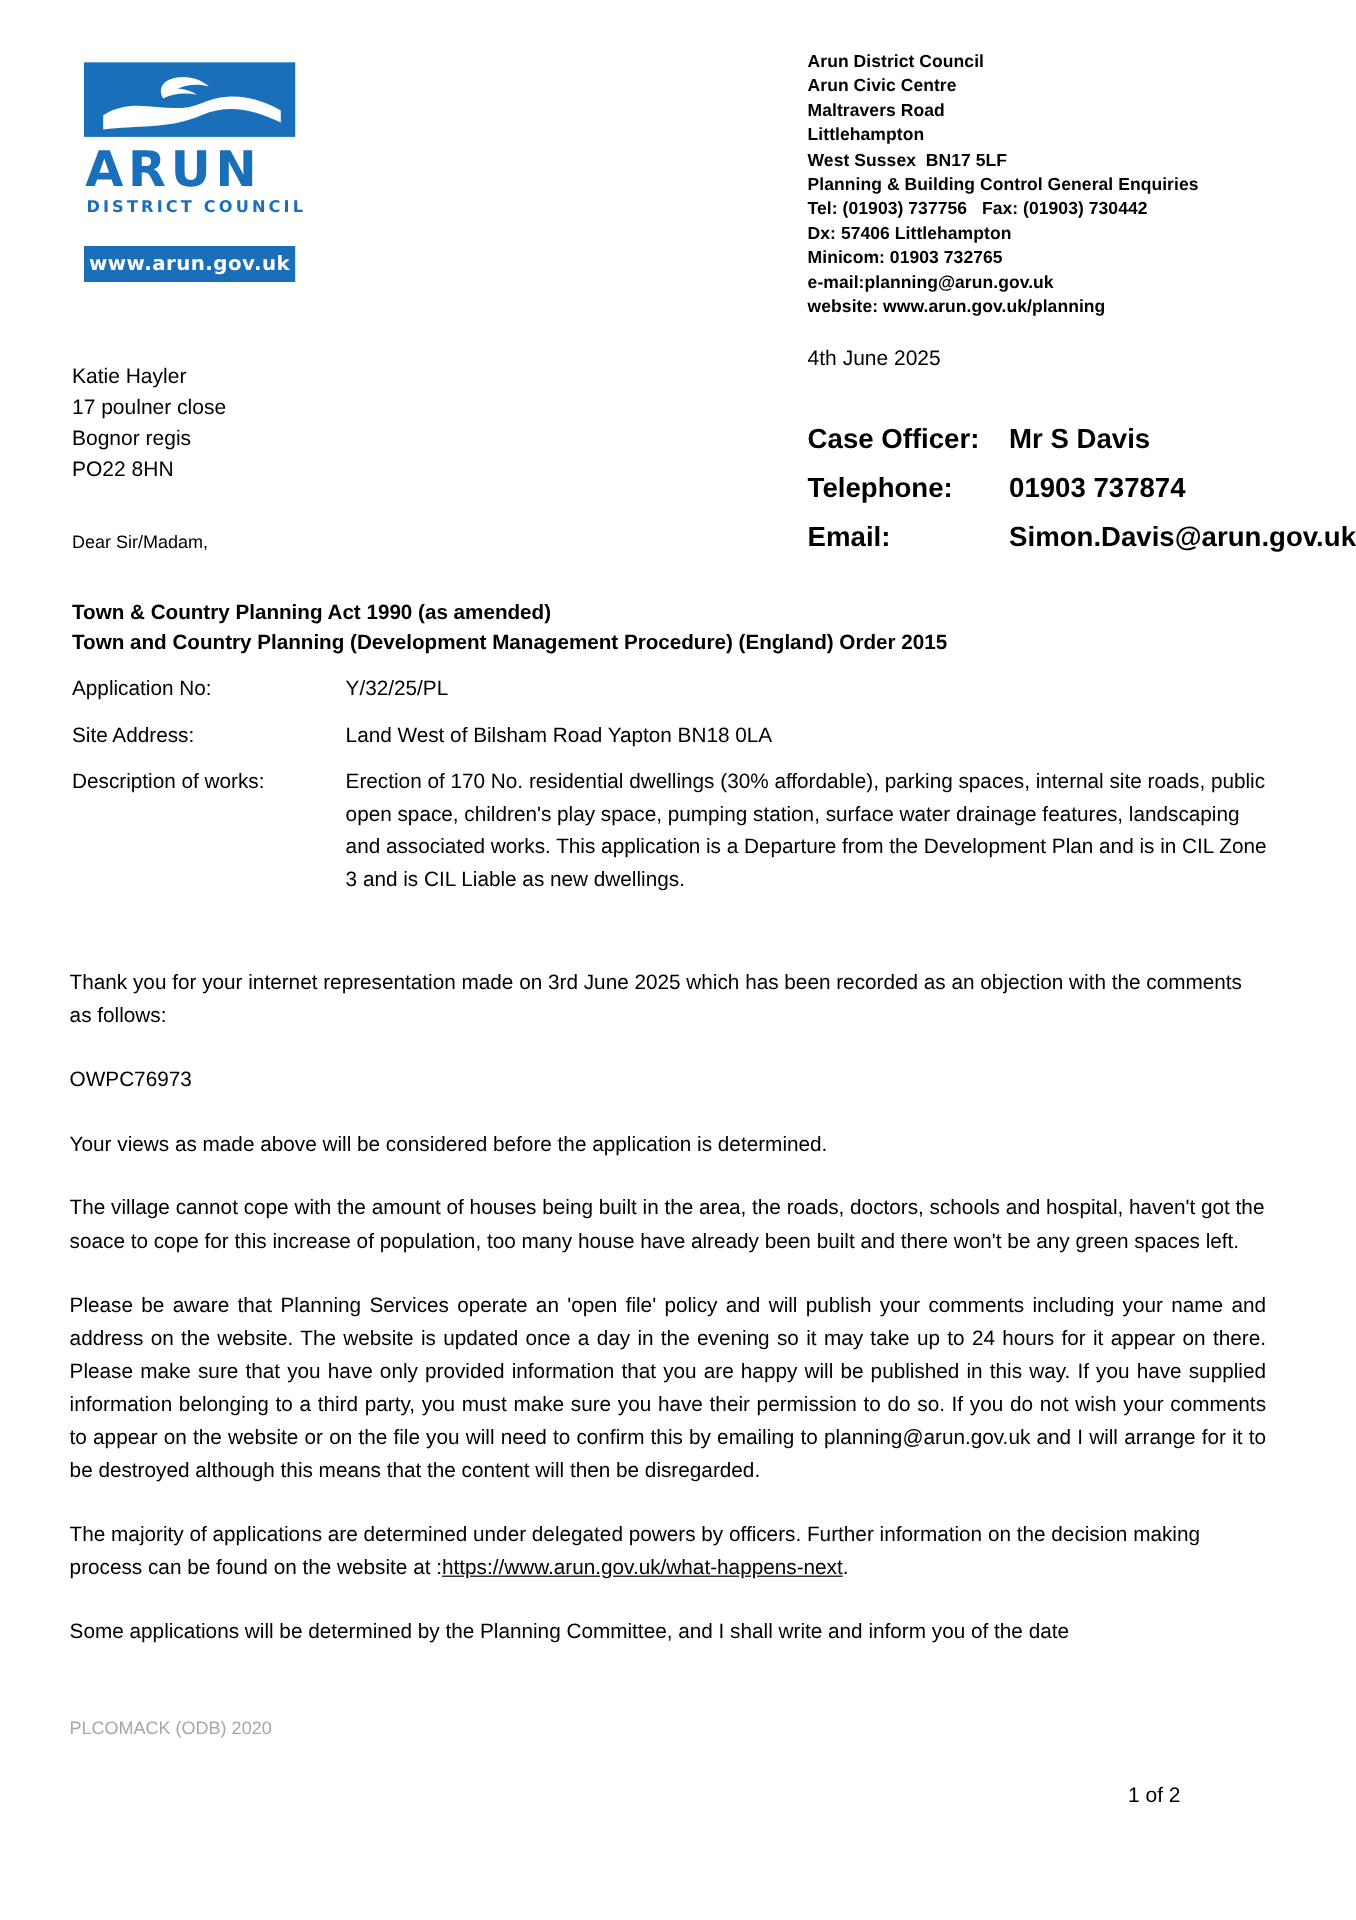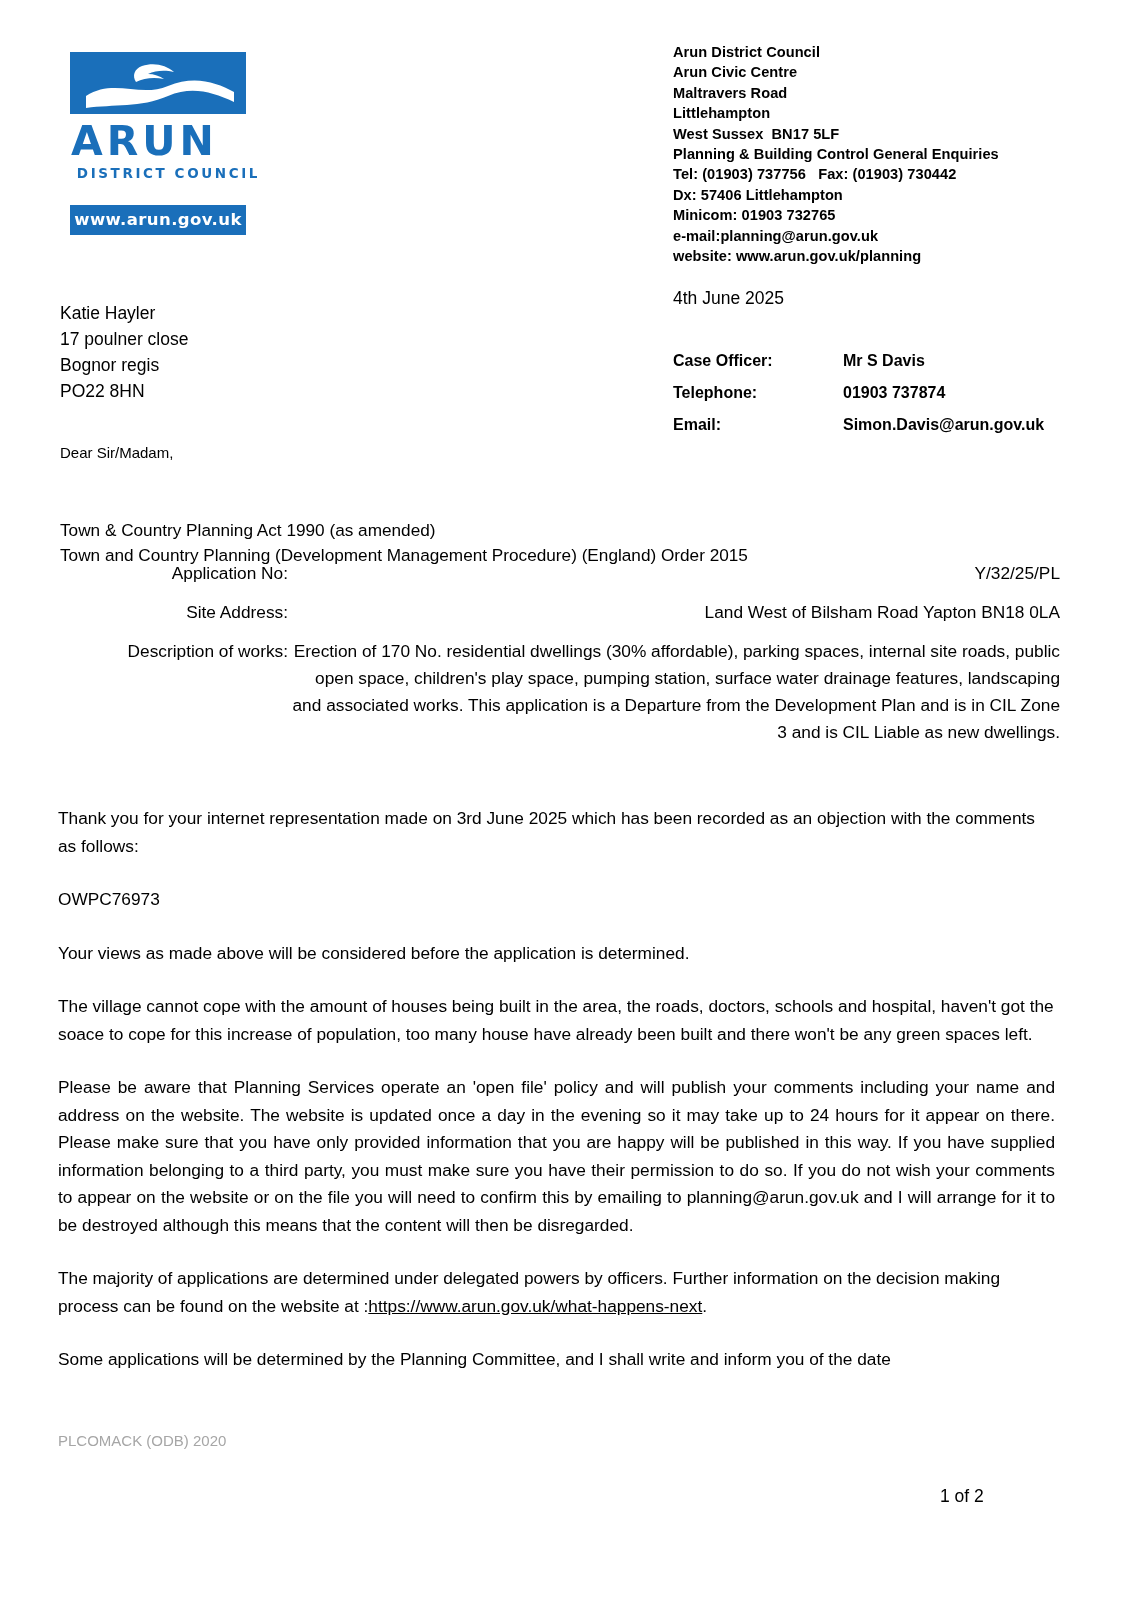--- a/index.html
+++ b/index.html
@@ -49,21 +49,20 @@
     margin-left: 1px;
   }
   .logo-sub {
     font-family: "DejaVu Sans", sans-serif;
     font-weight: bold;
     color: #1a6fba;
     font-size: 13.5px;
     letter-spacing: 2.6px;
     margin-top: 2px;
     margin-left: 2px;
-    text-align: right;
   }
   .logo-url {
     margin-top: 24px;
     background: #1a6fba;
     color: #ffffff;
     font-family: "DejaVu Sans", sans-serif;
     font-weight: bold;
     font-size: 16.5px;
     letter-spacing: 0.4px;
     padding: 5px 0 6px 0;
@@ -99,21 +98,21 @@
     font-size: 17.5px;
     line-height: 26px;
     white-space: pre;
   }
 
   
   .officer-table {
     position: absolute;
     left: 673px;
     top: 352px;
-    font-size: 16px;
+    font-size: 23px;
     font-weight: bold;
     border-collapse: collapse;
   }
   .officer-table td {
     padding: 0 0 14px 0;
     vertical-align: top;
     white-space: nowrap;
   }
   .officer-table td.label { width: 170px; }
 
@@ -124,38 +123,36 @@
     top: 444px;
     font-size: 15px;
   }
 
   
   .acts {
     position: absolute;
     left: 60px;
     top: 498px;
     font-size: 17.2px;
-    font-weight: normal;
+    font-weight: bold;
     line-height: 25px;
     white-space: pre;
-    margin-top: 20px;
   }
 
   
   .app-details {
     position: absolute;
     left: 60px;
     top: 560px;
     width: 1000px;
     font-size: 17.3px;
   }
   .app-row {
     display: flex;
     margin-bottom: 12px;
-    text-align: right;
   }
   .app-label {
     width: 228px;
     flex: 0 0 228px;
     line-height: 26px;
   }
   .app-value {
     flex: 1;
     line-height: 27px;
   }

